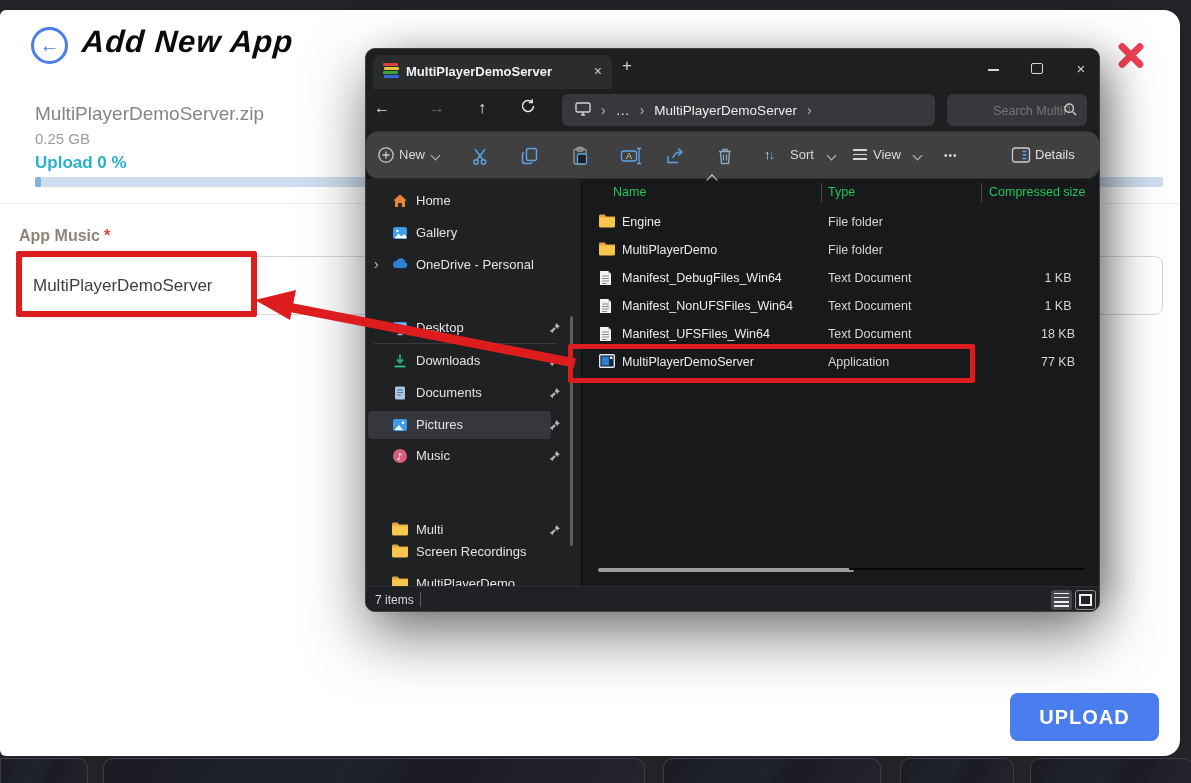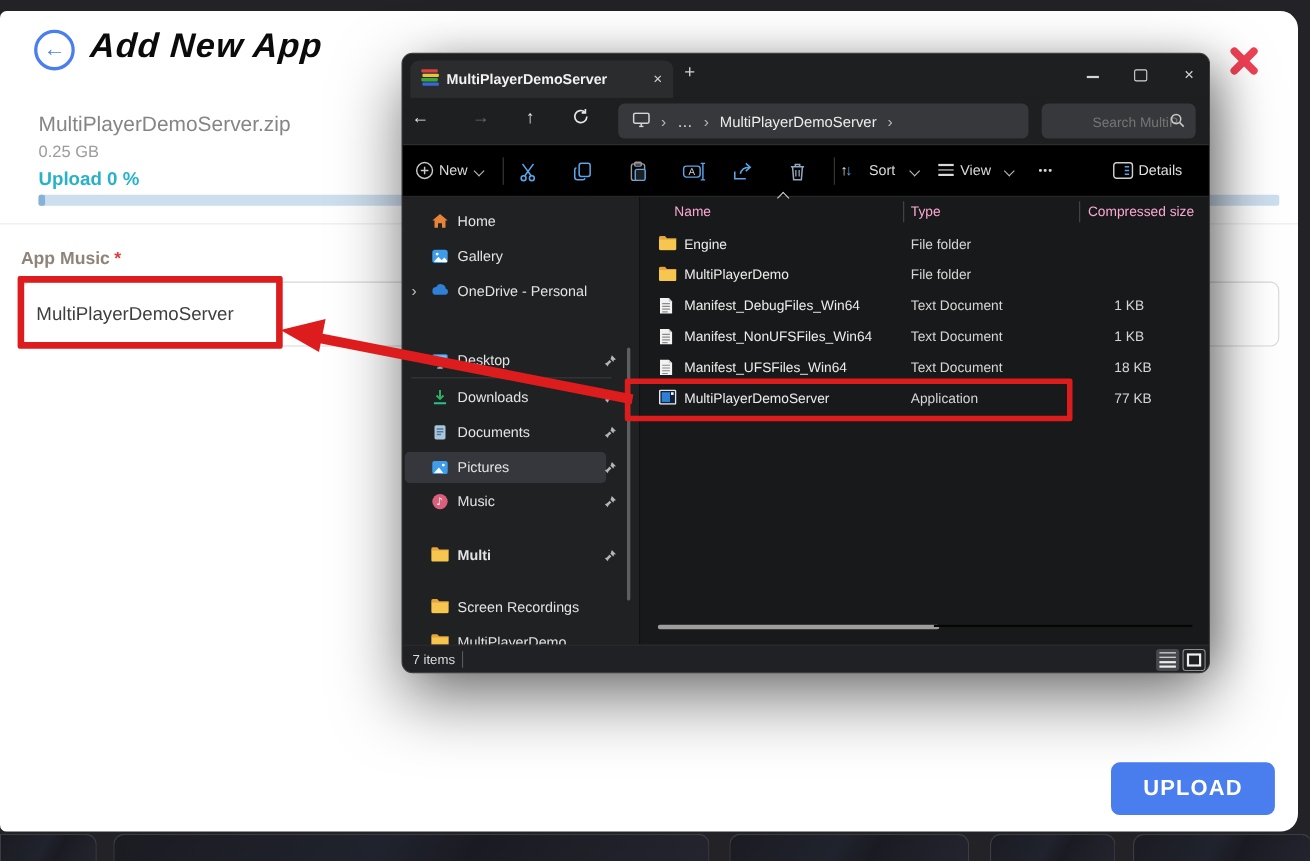--- a/index.html
+++ b/index.html
@@ -54,51 +54,51 @@
 
   .addrbar{position:absolute;left:0;top:40px;width:100%;height:42px;background:#1e1f20;}
   .navico{position:absolute;top:10px;width:24px;text-align:center;font-size:16px;color:#e6e6e6;}
   .crumb{position:absolute;left:196px;top:5px;width:373px;height:32px;background:#37383b;border-radius:6px;
          display:flex;align-items:center;}
   .crumb .sep{color:#b9b9b9;font-size:14px;margin:0 10px;}
   .searchbox{position:absolute;left:581px;top:5px;width:140px;height:32px;background:#37383b;border-radius:6px;}
   .searchbox input{position:absolute;left:0;top:0;width:112px;height:32px;background:transparent;border:none;outline:none;
                    color:#a9a9a9;font-size:12.5px;padding-left:12px;font-family:"Liberation Sans",sans-serif;text-align:right;}
 
-  .toolbar{position:absolute;left:0;top:82px;width:100%;height:48px;background:#000000;
-           border-top:1px solid #333;border-bottom:1px solid #2c2c2c;box-sizing:border-box;}
+  .toolbar{position:absolute;left:0;top:82px;width:100%;height:48px;background:#404040;
+           border-top:1px solid #333;border-bottom:1px solid #2c2c2c;box-sizing:border-box;border-radius:12px;}
   .tb-div{position:absolute;top:11px;width:1px;height:25px;background:#3a3a3a;}
   .tb-lbl{position:absolute;top:15px;font-size:13px;color:#d9d9d9;}
   .tb-ic{position:absolute;top:14px;width:22px;height:20px;}
   .chev{display:inline-block;width:6px;height:6px;border-right:1.5px solid #bdbdbd;border-bottom:1.5px solid #bdbdbd;
         transform:rotate(45deg);position:absolute;top:20px;}
   .viewbars{position:absolute;top:17px;width:14px;}
   .viewbars i{display:block;height:1.5px;background:#d9d9d9;margin-bottom:3px;}
 
   .sidebar{position:absolute;left:0;top:130px;width:215px;height:407px;background:#1f2123;}
   .side-row{position:absolute;left:0;width:215px;height:28px;}
   .side-sel{position:absolute;left:2px;top:0;width:183px;height:28px;background:#35373c;border-radius:4px;}
   .side-ico{position:absolute;left:26px;top:6px;width:16px;height:16px;}
   .side-lbl{position:absolute;left:50px;top:6px;font-size:13px;color:#e3e3e3;}
   .side-pin{position:absolute;left:183px;top:8px;width:12px;height:12px;}
   .side-chev{position:absolute;left:8px;top:5px;color:#c0c0c0;font-size:14px;}
   .side-divider{position:absolute;left:8px;top:246px;width:182px;height:1px;background:#3a3a3a;}
   .side-scroll{position:absolute;left:204px;top:267px;width:3px;height:230px;background:#5f5f5f;border-radius:2px;}
   .pane-divider{position:absolute;left:215px;top:130px;width:1px;height:407px;background:#101010;}
 
   .fhead{position:absolute;left:215px;top:130px;right:0;height:24px;}
-  .fhead .h{position:absolute;top:6px;font-size:12.5px;color:#f9a8d4;}
+  .fhead .h{position:absolute;top:6px;font-size:12.5px;color:#22c55e;}
   .fhead .vd{position:absolute;top:4px;width:1px;height:19px;background:#474747;}
   .sort-caret{position:absolute;left:127px;top:-3px;width:7px;height:7px;border-left:1.5px solid #cfcfcf;
               border-top:1.5px solid #cfcfcf;transform:rotate(45deg);}
   .frow{position:absolute;left:215px;right:-4px;height:28px;}
   .frow .fi{position:absolute;left:18px;top:6px;width:16px;height:16px;}
   .frow .fn{position:absolute;left:41px;top:7px;font-size:12.5px;color:#ececec;}
   .frow .ft{position:absolute;left:247px;top:7px;font-size:12.5px;color:#d5d5d5;}
-  .frow .fs{position:absolute;right:0;top:7px;width:90px;text-align:left;font-size:12.5px;color:#d5d5d5;}
+  .frow .fs{position:absolute;right:0;top:7px;width:90px;text-align:center;font-size:12.5px;color:#d5d5d5;}
   .hthumb{position:absolute;left:232px;top:519px;width:256px;height:4px;background:#9d9d9d;border-radius:2px;}
   .hline{position:absolute;left:483px;top:519px;width:235px;height:2px;background:#050505;}
 
   .statusbar{position:absolute;left:0;top:537px;width:100%;height:27px;background:#202124;border-top:1px solid #2e2e30;box-sizing:border-box;}
   .st-txt{position:absolute;left:9px;top:6px;font-size:12px;color:#dcdcdc;}
   .st-div{position:absolute;left:54px;top:5px;width:1px;height:15px;background:#5a5a5a;}
   .vt1{position:absolute;left:685px;top:3px;width:21px;height:20px;background:#46484d;border-radius:3px;}
   .vt1 i{display:block;height:1.6px;background:#ececec;margin:2.6px 3px 0 3px;}
   .vt2{position:absolute;left:709px;top:3px;width:21px;height:20px;border:1px solid #8f8f8f;border-radius:3px;box-sizing:border-box;}
   .vt2 i{position:absolute;left:3px;top:3px;right:3px;bottom:3px;border:2px solid #f0f0f0;}
@@ -347,21 +347,21 @@
     <div class="side-row" style="top:393px;">
       <span class="side-ico"><svg width="16" height="16" viewBox="0 0 16 16">
             <circle cx="8" cy="8" r="7" fill="#d95f7d"></circle>
             <text x="4.6" y="11.5" font-size="9.5" fill="#fff" font-family="DejaVu Sans,sans-serif">♪</text>
           </svg></span>
       <span class="side-lbl">Music</span>
       <span class="side-pin"><svg width="12" height="12" viewBox="0 0 12 12">
             <path fill="#b5b5b5" d="M7.2 1l3.8 3.8-1.9.4-.4 1.9L6 4.4zM5.2 5.2L6.8 6.8 4.2 9.4 3.6 11.2 .8 8.4 2.6 7.8z"></path>
           </svg></span>
     </div>
-    <div class="side-row" style="top:442px;font-weight:bold;">
+    <div class="side-row" style="top:467px;">
       <span class="side-ico"><svg width="16" height="14" viewBox="0 0 16 13">
             <path class="fico-folder-back" d="M0 1.5C0 .7.7 0 1.5 0h4l1.8 2H16v1.5H0z"></path>
             <path class="fico-folder-front" d="M0 3h16v8.5c0 .8-.7 1.5-1.5 1.5h-13C.7 13 0 12.3 0 11.5z"></path>
           </svg></span>
       <span class="side-lbl">Multi</span>
       <span class="side-pin"><svg width="12" height="12" viewBox="0 0 12 12">
             <path fill="#b5b5b5" d="M7.2 1l3.8 3.8-1.9.4-.4 1.9L6 4.4zM5.2 5.2L6.8 6.8 4.2 9.4 3.6 11.2 .8 8.4 2.6 7.8z"></path>
           </svg></span>
     </div>
     <div class="side-row" style="top:489px;">

